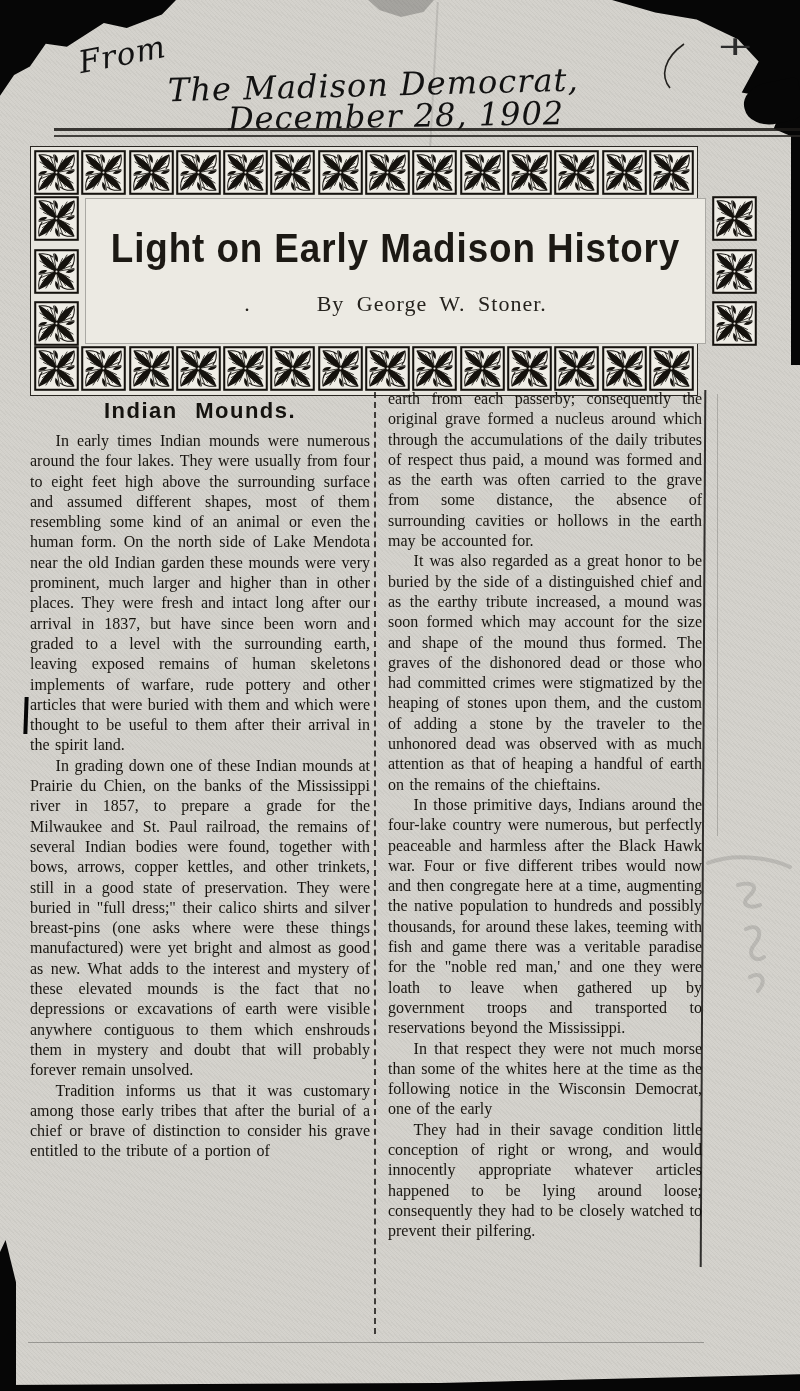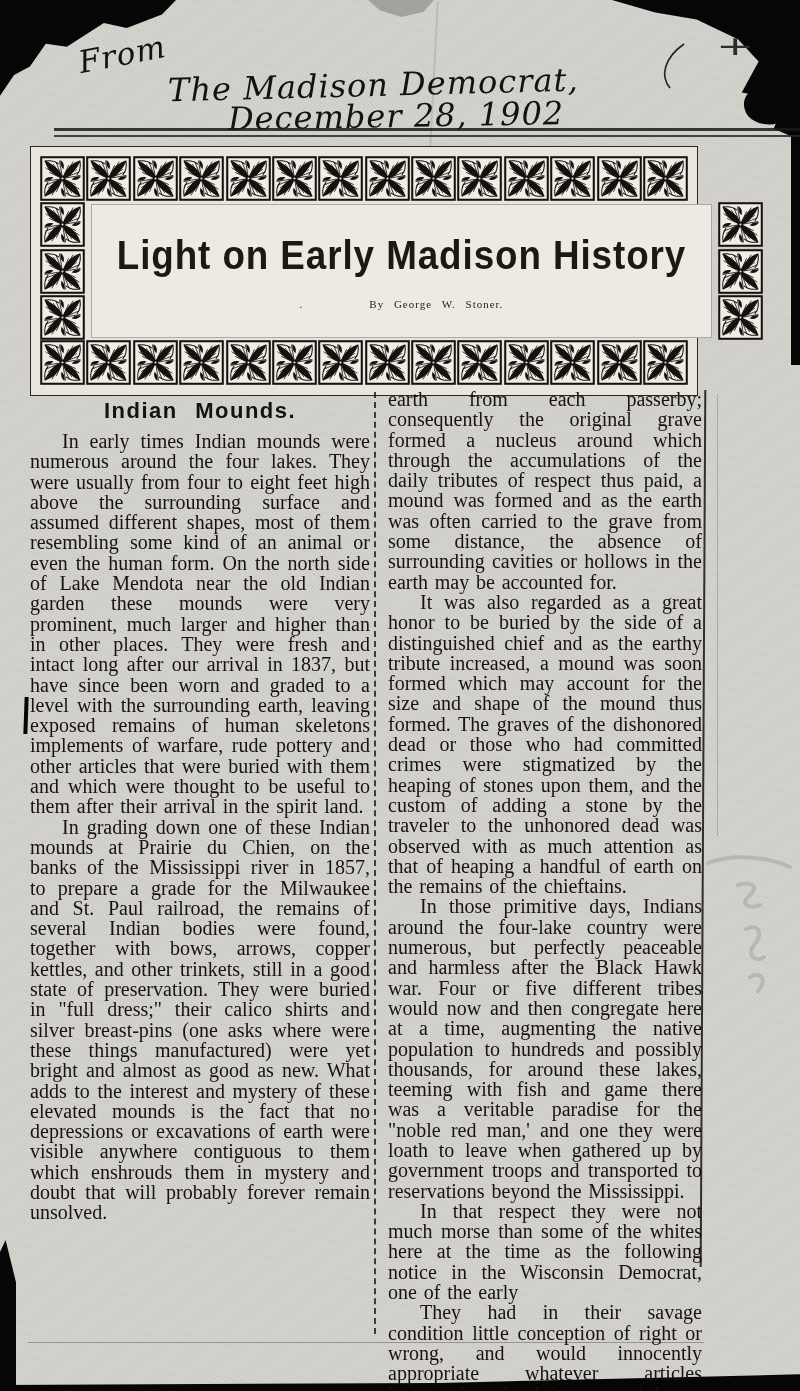--- a/index.html
+++ b/index.html
@@ -37,35 +37,35 @@
   .hw2 { left:168px; top:66px; font-size:32px; transform:rotate(-1.5deg); }
   .hw3 { left:228px; top:97px; font-size:32px; transform:rotate(-1deg); }
   .plus-mark { left:724px; top:30px; font-size:27px; color:#2c2c2c; transform:scaleX(1.7); font-family:"DejaVu Sans", sans-serif; }
   .pen-mark { left:652px; top:42px; }
 
   .double-rule { left:54px; top:128px; width:746px; height:4px;
     border-top:3px solid #1d1b18; border-bottom:2px solid #2a2825; opacity:.85; }
 
   
   .mast-box { left:30px; top:146px; width:668px; height:250px; background:#e7e5de;
-    border:1.5px solid #2a2722; box-sizing:border-box; padding:9px;
+    border:1.5px solid #2a2722; box-sizing:border-box; padding:3px;
     display:flex; flex-direction:column; }
   .orn-row { display:flex; justify-content:space-between; height:46px; }
   .orn-mid { flex:1; display:flex; justify-content:space-between; }
   .orn-col { width:46px; display:flex; flex-direction:column; justify-content:space-between; }
   .tile { width:45px; height:45px; display:block; }
   .mast-center { flex:1; margin:2px 6px; background:#eceae3; border:1px solid rgba(0,0,0,0.28);
     display:flex; flex-direction:column; align-items:center; justify-content:center; }
   .mast-title { font-family:"Liberation Sans", sans-serif; font-weight:bold; font-size:40px;
     letter-spacing:1px; transform:scaleX(.92); color:#1c1914; white-space:nowrap; }
-  .mast-byline { margin-top:20px; font-size:11px; letter-spacing:1px; word-spacing:6px; color:#26231e; }
+  .mast-byline { margin-top:20px; font-size:22px; letter-spacing:1px; word-spacing:6px; color:#26231e; }
   .byline-dot { display:inline-block; margin-right:66px; }
 
   
-  .news p { margin:0; font-size:20px; line-height:20.3px; text-align:justify;
+  .news p { margin:0; font-size:16px; line-height:20.3px; text-align:justify;
     text-indent:1.6em; word-spacing:.09em; color:#17140f; }
   .news p.noindent { text-indent:0; }
   .col1 { left:30px; top:398px; width:340px; }
   .col2 { left:388px; top:389px; width:314px; }
   .col-head { font-family:"Liberation Sans", sans-serif; font-weight:bold; font-size:22px;
     text-align:center; letter-spacing:1.5px; word-spacing:.45em; margin:0 0 7px 0; color:#15130f; }
   .col-rule { left:374px; top:392px; height:942px; width:0;
     border-left:2px dashed rgba(25,23,20,0.8); }
   .clip-edge { left:702px; top:390px; height:877px; width:0;
     border-left:2px solid rgba(12,11,10,0.82); transform:rotate(.3deg); }
@@ -233,20 +233,21 @@
         <svg class="tile" viewBox="0 0 44 44">
           <use href="#orn"></use>
         </svg>
       </div>
   </div>
 
   <section class="abs col1 news">
     <h2 class="col-head">Indian Mounds.</h2>
     <p>In early times Indian mounds were numerous around the four lakes. They were usually from four to eight feet high above the surrounding surface and assumed different shapes, most of them resembling some kind of an animal or even the human form. On the north side of Lake Mendota near the old Indian garden these mounds were very prominent, much larger and higher than in other places. They were fresh and intact long after our arrival in 1837, but have since been worn and graded to a level with the surrounding earth, leaving exposed remains of human skeletons implements of warfare, rude pottery and other articles that were buried with them and which were thought to be useful to them after their arrival in the spirit land.</p>
     <p>In grading down one of these Indian mounds at Prairie du Chien, on the banks of the Mississippi river in 1857, to prepare a grade for the Milwaukee and St. Paul railroad, the remains of several Indian bodies were found, together with bows, arrows, copper kettles, and other trinkets, still in a good state of preservation. They were buried in "full dress;" their calico shirts and silver breast-pins (one asks where were these things manufactured) were yet bright and almost as good as new. What adds to the interest and mystery of these elevated mounds is the fact that no depressions or excavations of earth were visible anywhere contiguous to them which enshrouds them in mystery and doubt that will probably forever remain unsolved.</p>
+    <p>Tradition informs us that it was customary among those early tribes that after the burial of a chief or brave of distinction to consider his grave entitled to the tribute of a portion of</p>
   </section>
 
   <div class="abs col-rule"></div>
 
   <section class="abs col2 news">
     <p class="noindent">earth from each passerby; consequently the original grave formed a nucleus around which through the accumulations of the daily tributes of respect thus paid, a mound was formed and as the earth was often carried to the grave from some distance, the absence of surrounding cavities or hollows in the earth may be accounted for.</p>
     <p>It was also regarded as a great honor to be buried by the side of a distinguished chief and as the earthy tribute increased, a mound was soon formed which may account for the size and shape of the mound thus formed. The graves of the dishonored dead or those who had committed crimes were stigmatized by the heaping of stones upon them, and the custom of adding a stone by the traveler to the unhonored dead was observed with as much attention as that of heaping a handful of earth on the remains of the chieftains.</p>
     <p>In those primitive days, Indians around the four-lake country were numerous, but perfectly peaceable and harmless after the Black Hawk war. Four or five different tribes would now and then congregate here at a time, augmenting the native population to hundreds and possibly thousands, for around these lakes, teeming with fish and game there was a veritable paradise for the "noble red man,' and one they were loath to leave when gathered up by government troops and transported to reservations beyond the Mississippi.</p>
     <p>In that respect they were not much morse than some of the whites here at the time as the following notice in the Wisconsin Democrat, one of the early</p>
     <p>They had in their savage condition little conception of right or wrong, and would innocently appropriate whatever articles happened to be lying around loose; consequently they had to be closely watched to prevent their pilfering.</p>

